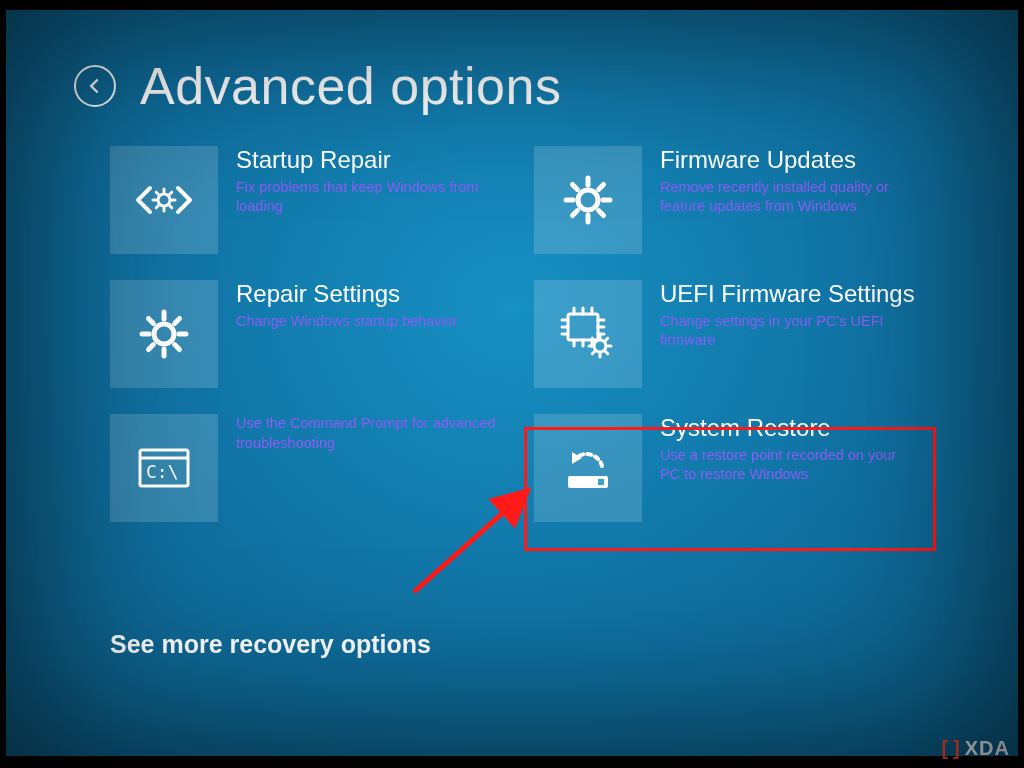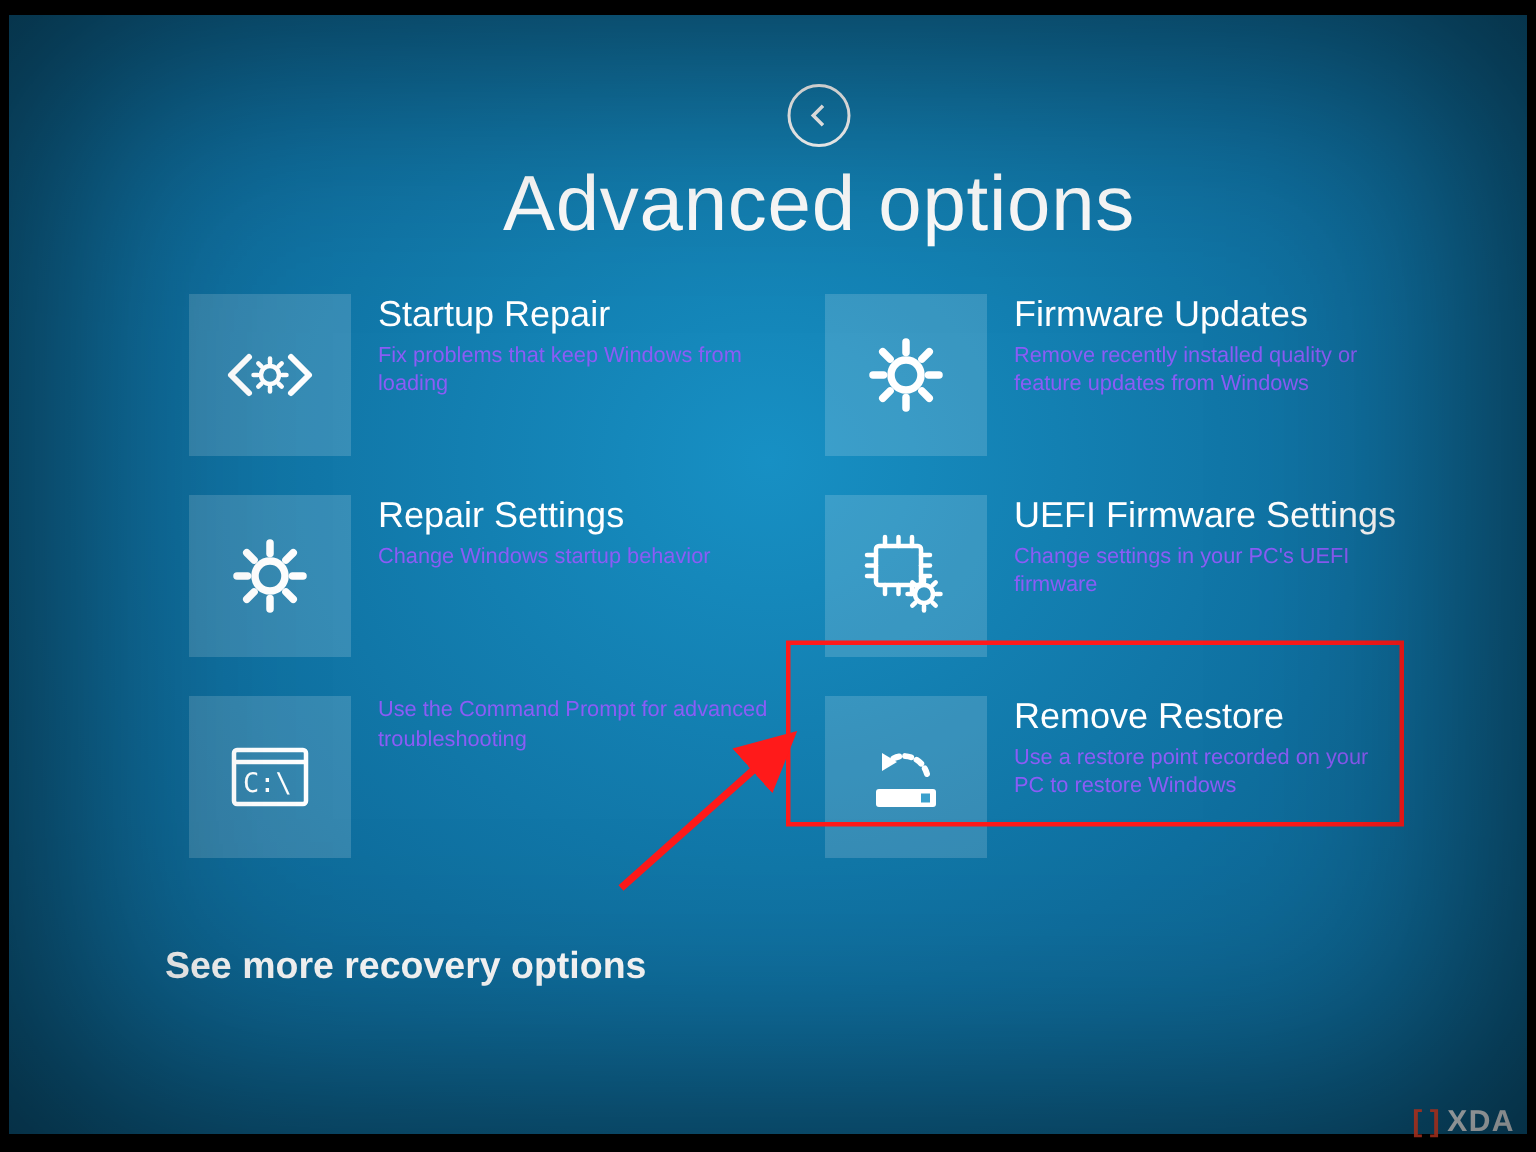--- a/index.html
+++ b/index.html
@@ -17,41 +17,39 @@
     box-shadow: inset 0 0 160px 30px rgba(0,0,0,0.55);
   }
   .black-bars-top { position:absolute; top:0; left:0; right:0; height:10px; background:#000; }
   .black-bars-bottom { position:absolute; bottom:0; left:0; right:0; height:12px; background:#000; }
   .black-bars-left { position:absolute; top:0; bottom:0; left:0; width:6px; background:#000; }
   .black-bars-right { position:absolute; top:0; bottom:0; right:0; width:6px; background:#000; }
 
   .screen { position:absolute; inset:10px 6px 12px 6px; }
 
   .header {
-    display:flex; align-items:center; gap:8px;
+    display:flex; align-items:center; gap:24px;
     padding: 46px 0 0 68px;
-    flex-direction: column;
   }
   .back-circle {
     width:42px; height:42px; border:2px solid #fff; border-radius:50%;
     display:flex; align-items:center; justify-content:center;
     flex:0 0 auto;
   }
   .back-circle svg { width:22px; height:22px; fill:#fff; }
   .title {
     font-size:52px; font-weight:300; letter-spacing:0.5px; color:#fff;
   }
 
   .grid {
-    padding: 30px 0 0 72px;
+    padding: 30px 0 0 104px;
     display:grid;
     grid-template-columns: 400px 400px;
     column-gap: 24px;
     row-gap: 26px;
-    margin-left: 48px;
   }
   .tile {
     display:flex; align-items:flex-start; gap:18px;
     min-height:108px;
     position:relative;
   }
   .tile .iconbox {
     width:108px; height:108px;
     background: rgba(255,255,255,0.16);
     display:flex; align-items:center; justify-content:center;
@@ -240,21 +238,21 @@
     <div class="tile">
       <div class="iconbox">
         <svg viewBox="0 0 64 64">
           <rect x="12" y="40" width="40" height="12" rx="2" fill="#fff" stroke="none"></rect>
           <rect x="42" y="43" width="6" height="6" fill="#3aa0cc" stroke="none"></rect>
           <path d="M 46 30 A 16 16 0 0 0 20 22" fill="none" stroke-width="4" stroke-dasharray="4 4" stroke-linecap="round"></path>
           <polygon points="16,16 26,22 16,28" fill="#fff" stroke="none"></polygon>
         </svg>
       </div>
       <div class="txt">
-        <div class="tile-title">Remove Restore</div>
+        <div class="tile-title">System Restore</div>
         <div class="tile-desc">Use a restore point recorded on your PC to restore Windows</div>
       </div>
     </div>
 
   </div>
 
   <div class="more-link">See more recovery options</div>
 
 </div>
 

